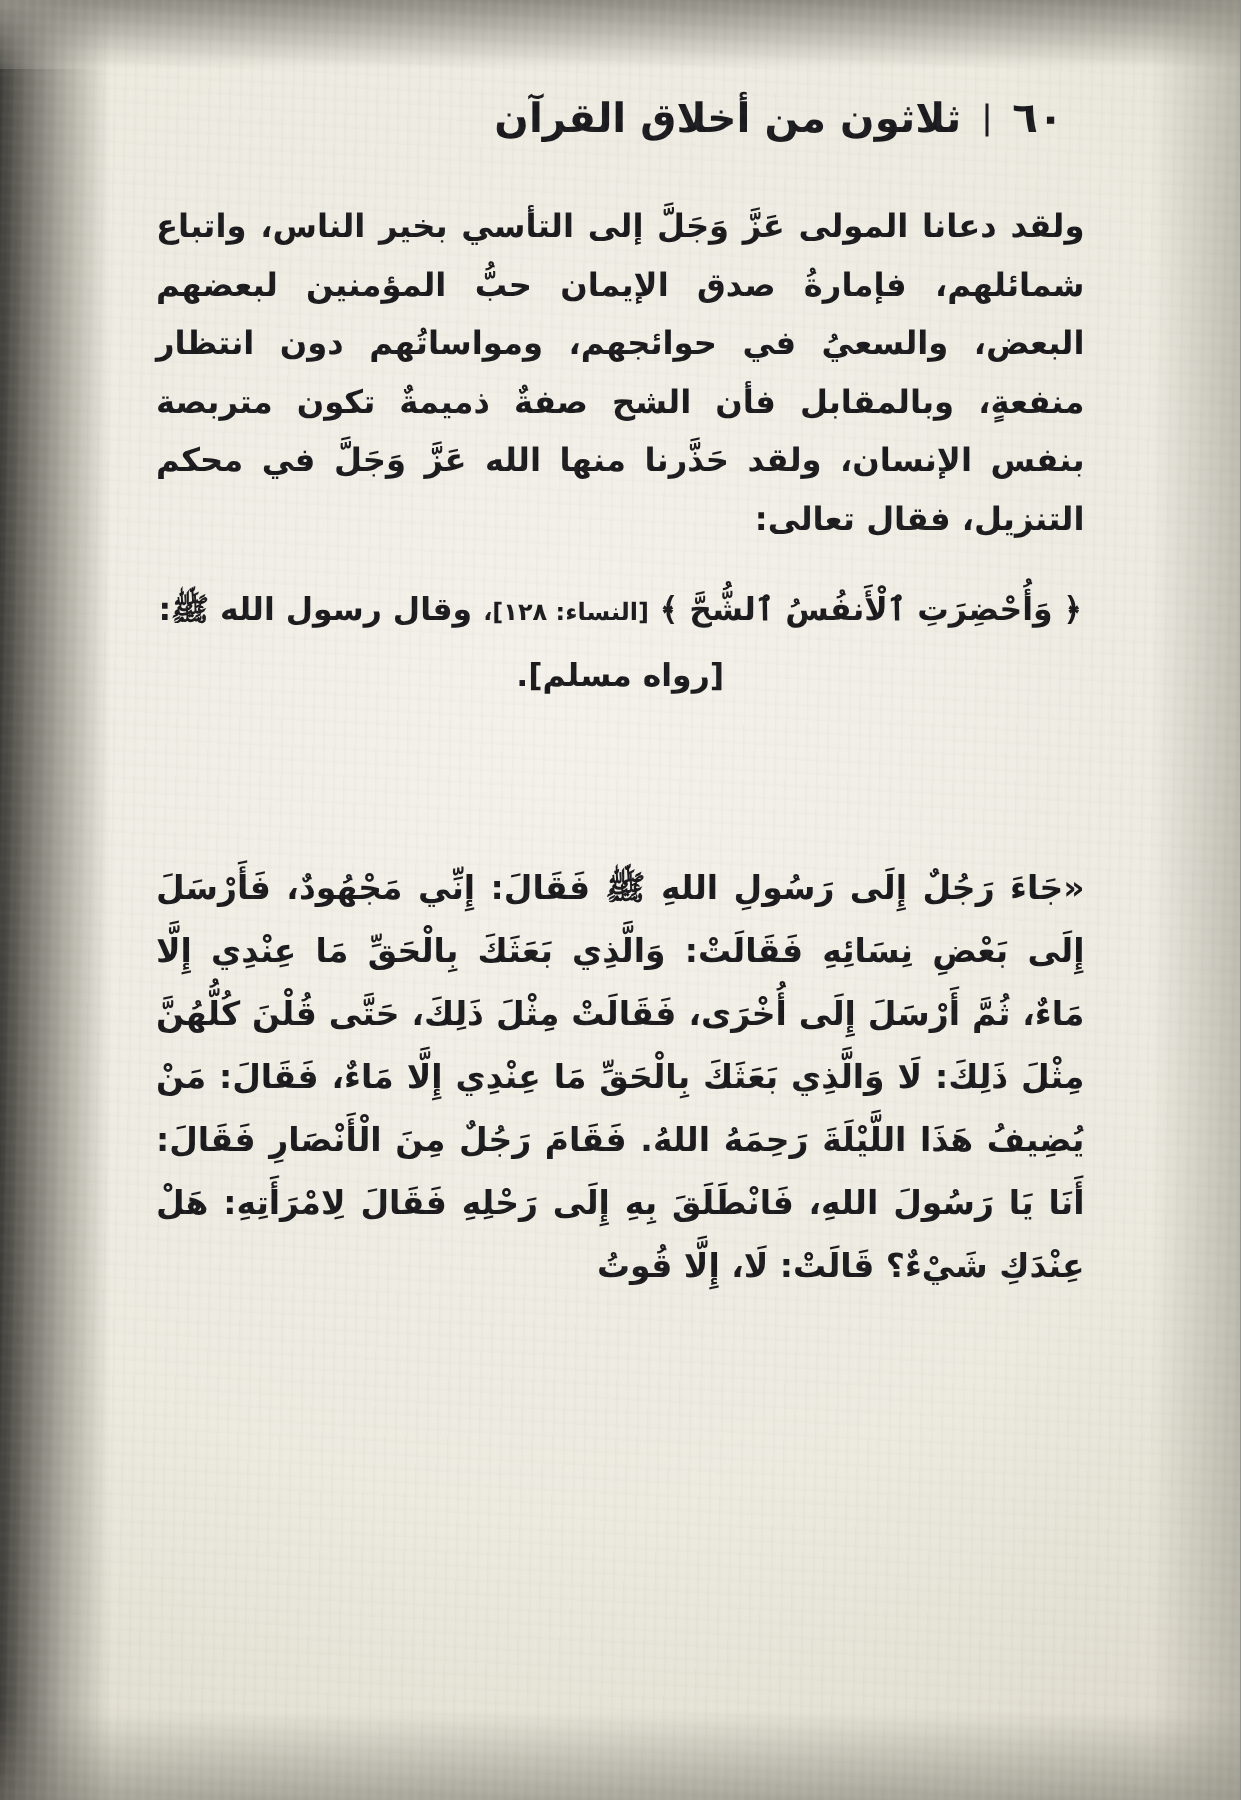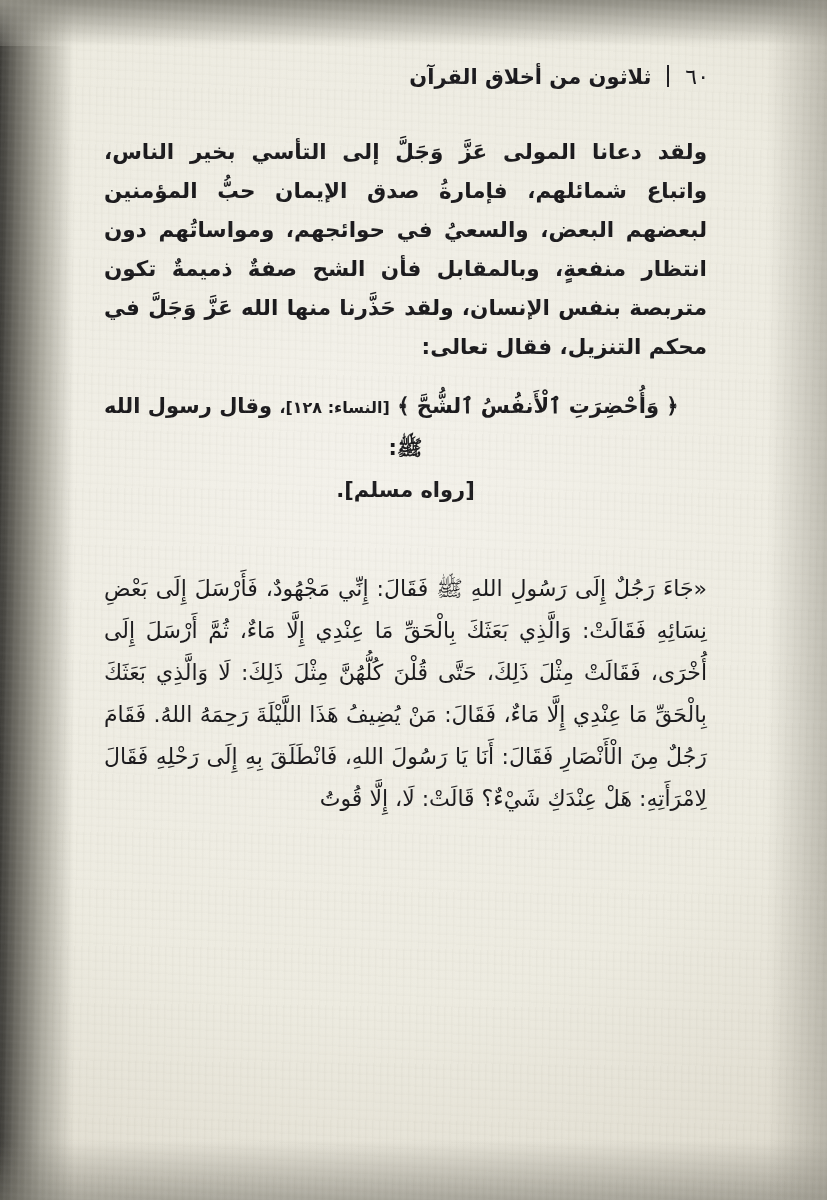--- a/index.html
+++ b/index.html
@@ -87,40 +87,40 @@
     justify-content: flex-start;
     align-items: baseline;
     gap: 10px;
     color: #17161a;
     font-size: 21px;
     font-weight: 700;
     direction: rtl;
     letter-spacing: 0px;
   }
   .running-head .page-number {
-    font-size: 22px;
-    font-weight: 400;
+    font-size: 28px;
+    font-weight: 700;
   }
   .running-head .rule {
     display: inline-block;
     width: 2px;
     height: 22px;
     background: #17161a;
     transform: translateY(3px);
     margin: 0 6px;
   }
   .running-head .title {
-    font-size: 21px;
+    font-size: 27px;
     font-weight: 700;
   }
 
   .body {
     position: absolute;
     top: 132px;
-    right: 120px;
+    right: 104px;
     left: 104px;
     direction: rtl;
     color: #171619;
   }
 
   p {
     margin: 0 0 2px 0;
     text-align: justify;
     text-align-last: center;
     font-size: 21.5px;
@@ -158,24 +158,25 @@
     font-size: 21px;
     line-height: 40px;
     font-weight: 700;
     margin-bottom: 0;
   }
   .gap-sm { height: 16px; }
   .gap-md { height: 26px; }
   .block-quote {
     font-size: 22px;
     line-height: 42px;
-    font-weight: 400;
+    font-weight: 700;
     text-align: justify;
     text-align-last: right;
     letter-spacing: 0.2px;
+    margin-top: 44px;
   }
 </style>
 </head>
 <body>
 
 <div class="page">
   <div class="paper"></div>
 
   <div class="content">
 

